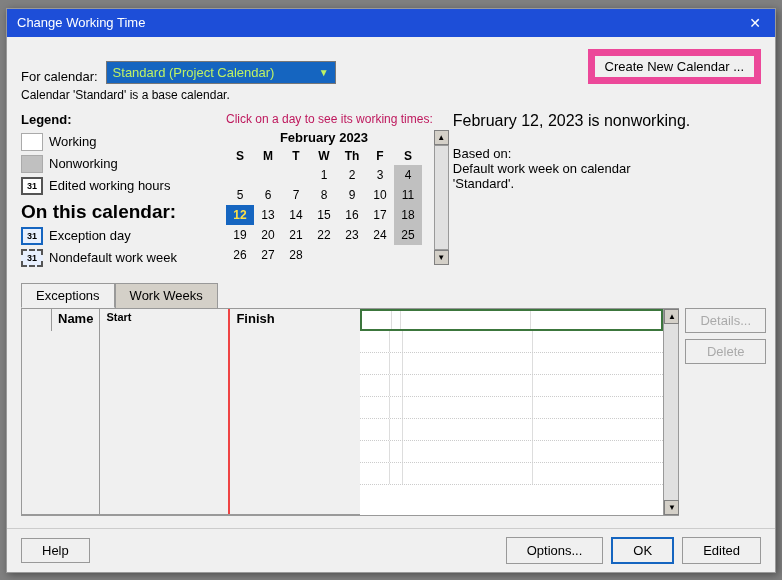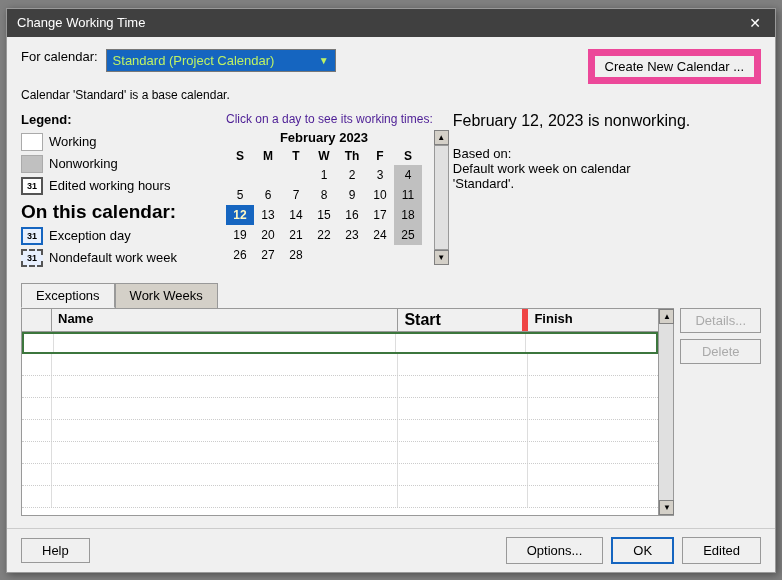--- a/index.html
+++ b/index.html
@@ -16,21 +16,21 @@
     .dialog {
       background: #f0f0f0;
       border: 1px solid #999;
       box-shadow: 2px 2px 8px rgba(0,0,0,0.4);
       width: 770px;
       height: 565px;
       display: flex;
       flex-direction: column;
     }
     .title-bar {
-      background: #404040;
+      background: #1d4ed8;
       color: white;
       padding: 6px 10px;
       display: flex;
       justify-content: space-between;
       align-items: flex-start;
       font-size: 13px;
       font-weight: normal;
     }
     .title-bar-close {
       cursor: pointer;
@@ -41,21 +41,21 @@
       padding: 0 4px;
     }
     .dialog-body {
       padding: 12px 14px;
       flex: 1;
       display: flex;
       flex-direction: column;
     }
     .top-row {
       display: flex;
-      align-items: flex-start;
+      align-items: flex-end;
       margin-bottom: 4px;
       gap: 8px;
     }
     .for-calendar-label {
       font-size: 13px;
       white-space: nowrap;
     }
     .calendar-select {
       background: #1565c0;
       color: #bef264;
@@ -144,21 +144,21 @@
       font-size: 9px;
     }
     .calendar-section {
       flex: 0 0 auto;
       display: flex;
       flex-direction: column;
     }
     .click-instruction {
       font-size: 12px;
       margin-bottom: 4px;
-      color: #4c1d95;
+      color: #be185d;
     }
     .calendar-wrapper {
       position: relative;
     }
     .calendar-table {
       border-collapse: collapse;
       font-size: 12px;
     }
     .calendar-table caption {
       font-weight: bold;
@@ -179,21 +179,21 @@
       text-align: center;
       border: none;
       cursor: pointer;
       vertical-align: middle;
     }
     .calendar-table td.nonworking-day {
       background: #c0c0c0;
     }
     .calendar-table td.selected-day {
       background: #1565c0;
-      color: #fef9c3;
+      color: #fde047;
       font-weight: bold;
     }
     .cal-scroll {
       position: absolute;
       right: -16px;
       top: 0;
       height: 100%;
       width: 15px;
       display: flex;
       flex-direction: column;
@@ -257,21 +257,20 @@
     .table-section {
       border: 1px solid #999;
       flex: 1;
       display: flex;
       background: white;
       position: relative;
     }
     .exceptions-table {
       flex: 1;
       display: flex;
-      flex-direction: column;
     }
     .exc-header {
       display: flex;
       background: #f0f0f0;
       border-bottom: 1px solid #999;
     }
     .exc-col-cb {
       width: 30px;
       border-right: 1px solid #999;
       height: 22px;
@@ -281,22 +280,22 @@
       flex: 1;
       padding: 2px 6px;
       font-weight: bold;
       border-right: 1px solid #999;
       font-size: 13px;
     }
     .exc-col-start {
       width: 130px;
       padding: 2px 6px;
       font-weight: bold;
-      border-right: 6px solid #ef4444;
-      font-size: 16px;
+      border-right: 2px solid #ef4444;
+      font-size: 11px;
     }
     .exc-col-finish {
       width: 130px;
       padding: 2px 6px;
       font-weight: bold;
       font-size: 13px;
     }
     .exc-rows {
       flex: 1;
       overflow: hidden;

